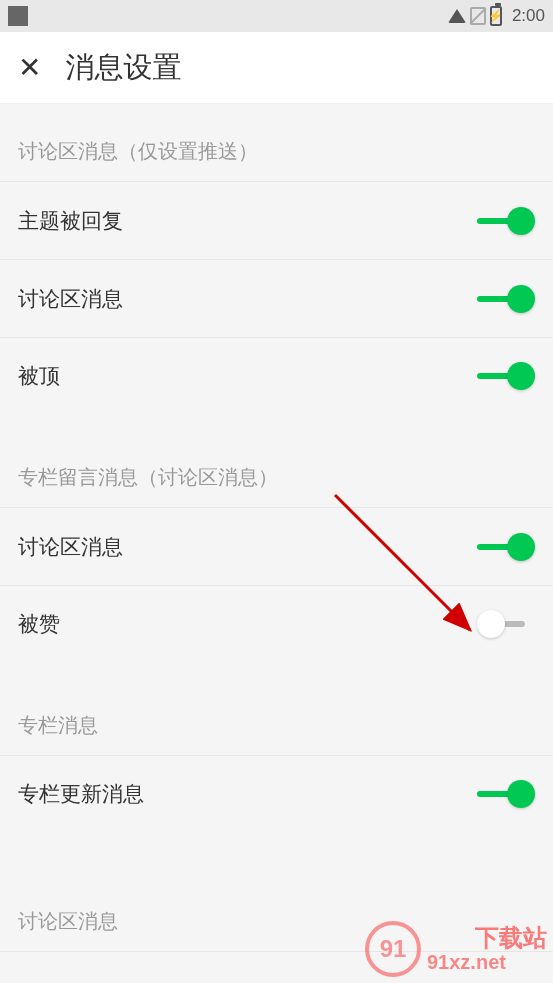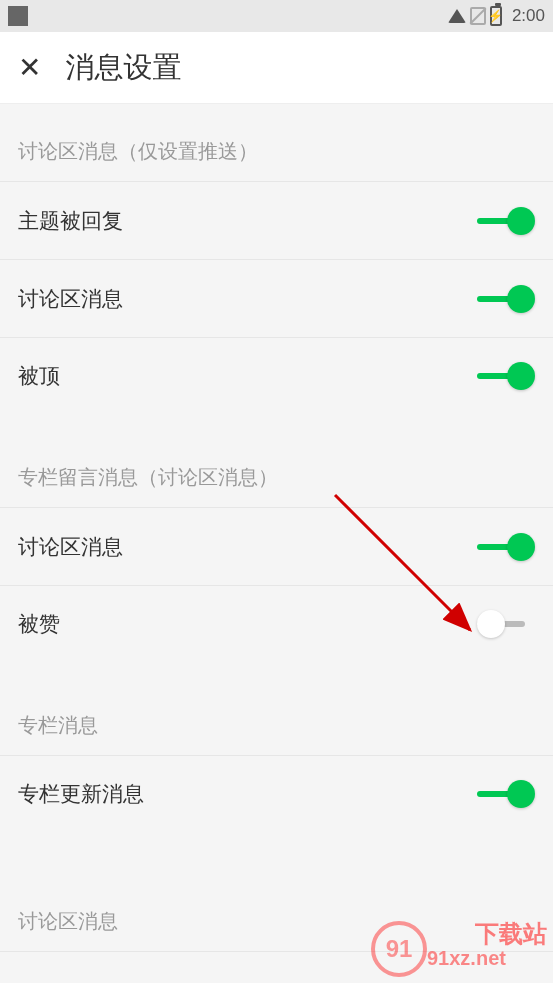--- a/index.html
+++ b/index.html
@@ -182,20 +182,22 @@
       left: 330px;
       pointer-events: none;
     }
     
     .watermark {
       position: absolute;
       bottom: 6px;
       right: 6px;
       pointer-events: none;
       display: flex;
+      align-items: center;
+      gap: 6px;
     }
     .wm-circle {
       width: 56px;
       height: 56px;
       border: 4px solid rgba(255,0,0,0.4);
       border-radius: 50%;
       display: flex;
       align-items: center;
       justify-content: center;
       color: rgba(255,0,0,0.4);

